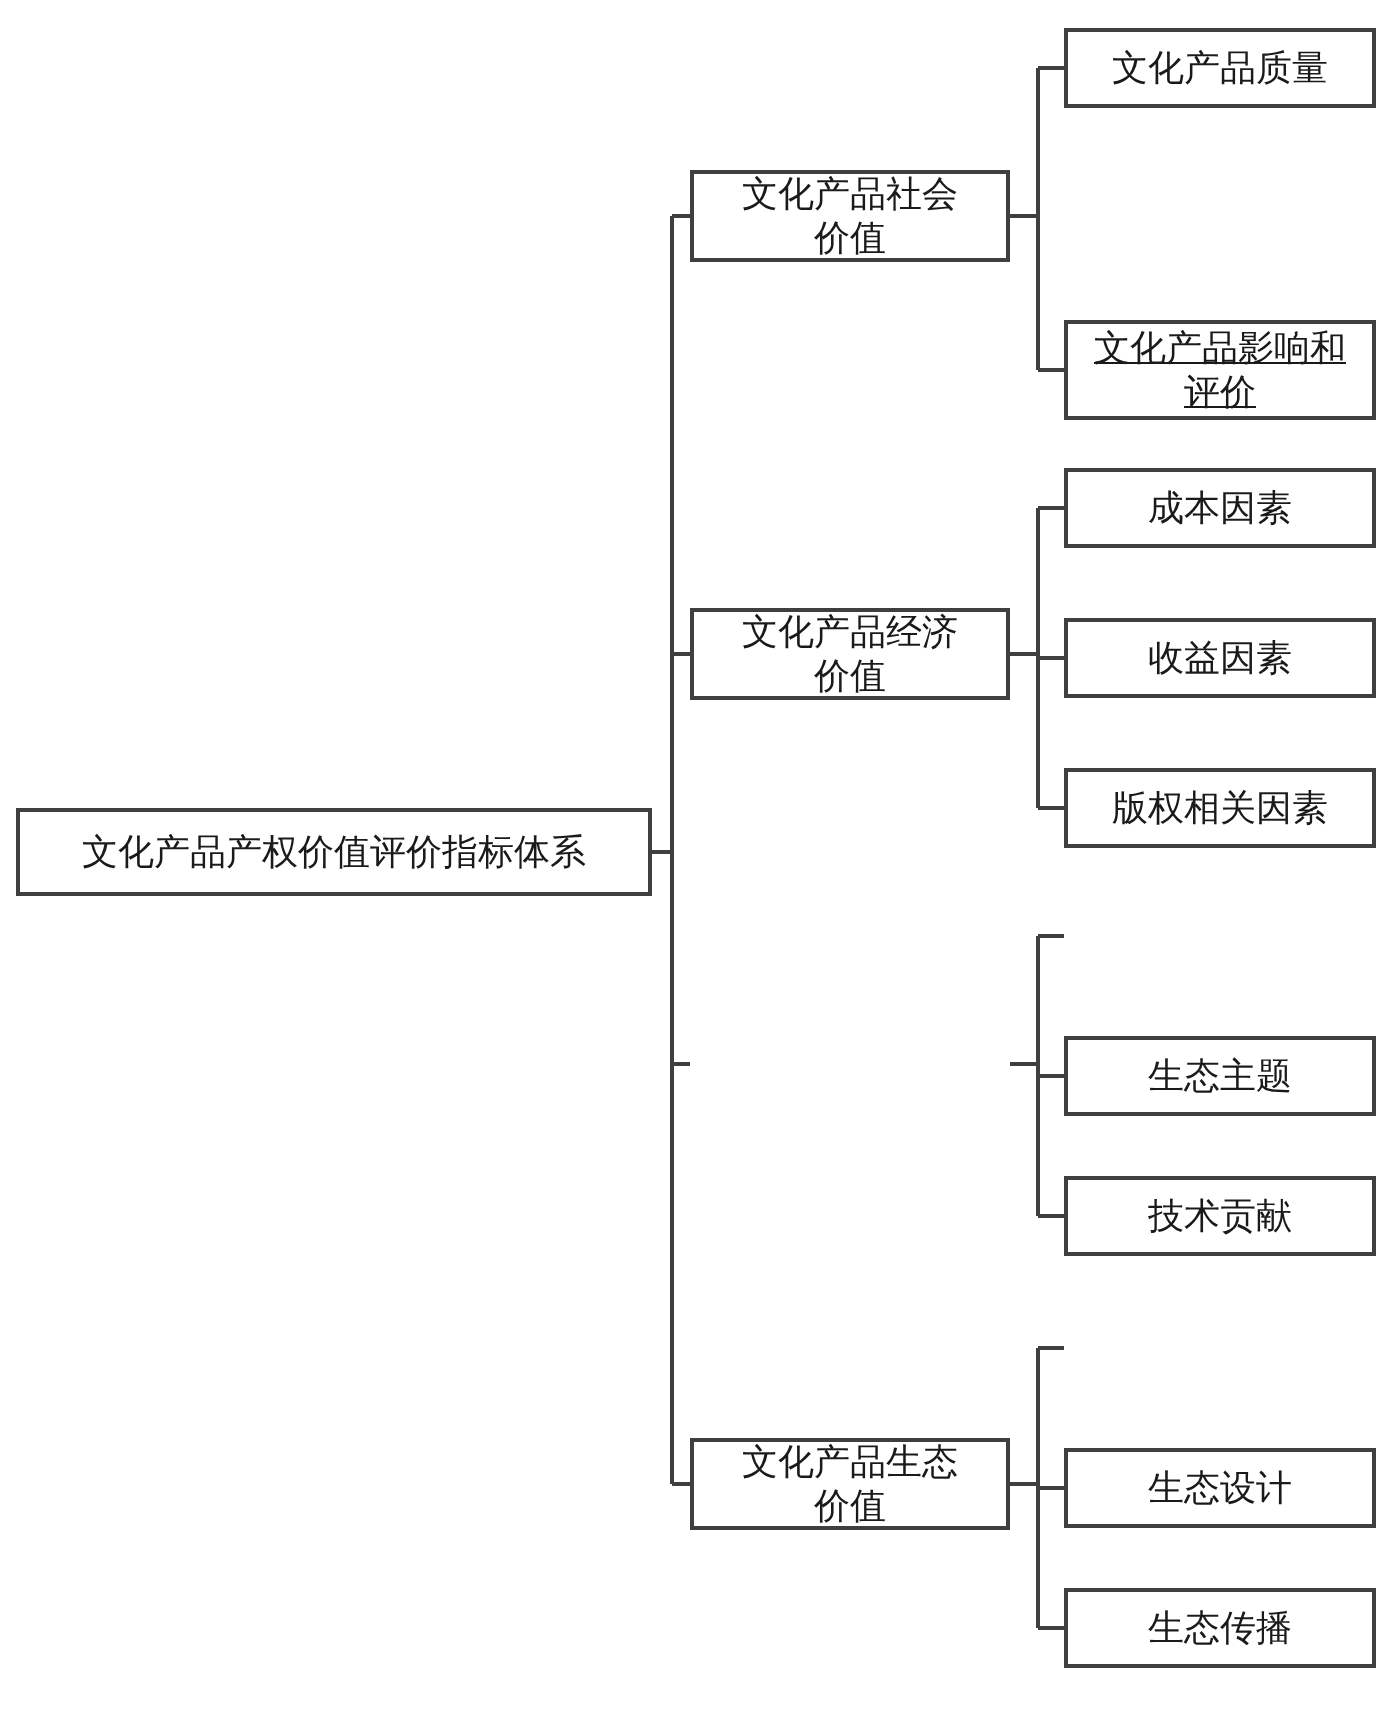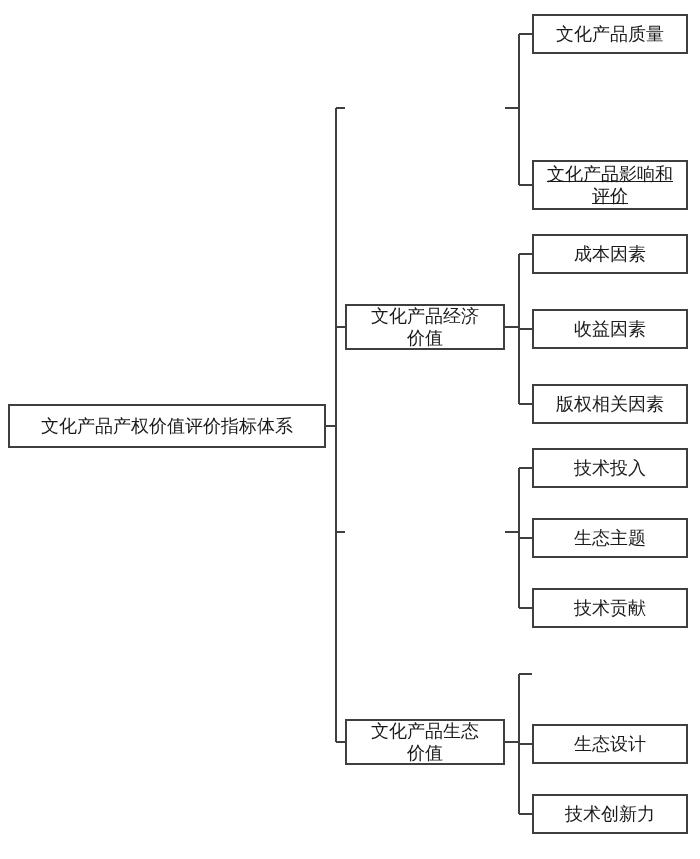--- a/index.html
+++ b/index.html
@@ -69,40 +69,40 @@
   <svg class="lines" viewBox="0 0 700 859" xmlns="http://www.w3.org/2000/svg">
     <path d="M326 426 H336 M336 108 V742 M336 108 H345 M336 327 H345 M336 532 H345 M336 742 H345" stroke="#3f3f3f" stroke-width="2" fill="none"></path>
     <path d="M505 108 H519 M519 34 V185 M519 34 H532 M519 185 H532" stroke="#3f3f3f" stroke-width="2" fill="none"></path>
     <path d="M505 327 H519 M519 254 V404 M519 254 H532 M519 329 H532 M519 404 H532" stroke="#3f3f3f" stroke-width="2" fill="none"></path>
     <path d="M505 532 H519 M519 468 V608 M519 468 H532 M519 538 H532 M519 608 H532" stroke="#3f3f3f" stroke-width="2" fill="none"></path>
     <path d="M505 742 H519 M519 674 V814 M519 674 H532 M519 744 H532 M519 814 H532" stroke="#3f3f3f" stroke-width="2" fill="none"></path>
   </svg>
 
   <div class="node root-node">文化产品产权价值评价指标体系</div>
 
+  <div class="node branch-node" style="top:85px">文化产品社会价值</div>
 
   <div class="node branch-node" style="top:304px">文化产品经济价值</div>
 
 
   <div class="node branch-node" style="top:719px">文化产品生态价值</div>
 
   <div class="node leaf-node" style="top:14px">文化产品质量</div>
 
   <div class="node leaf-node leaf-tall" style="top:160px">文化产品影响和评价</div>
 
   <div class="node leaf-node" style="top:234px">成本因素</div>
 
   <div class="node leaf-node" style="top:309px">收益因素</div>
 
   <div class="node leaf-node" style="top:384px">版权相关因素</div>
 
-  <div class="node leaf-node" style="top:448px">技术投入</div>
 
   <div class="node leaf-node" style="top:518px">生态主题</div>
 
   <div class="node leaf-node" style="top:588px">技术贡献</div>
 
 
   <div class="node leaf-node" style="top:724px">生态设计</div>
 
-  <div class="node leaf-node" style="top:794px">技术创新力</div>
+  <div class="node leaf-node" style="top:794px">生态传播</div>
 
 </div>
 
 </body></html>

